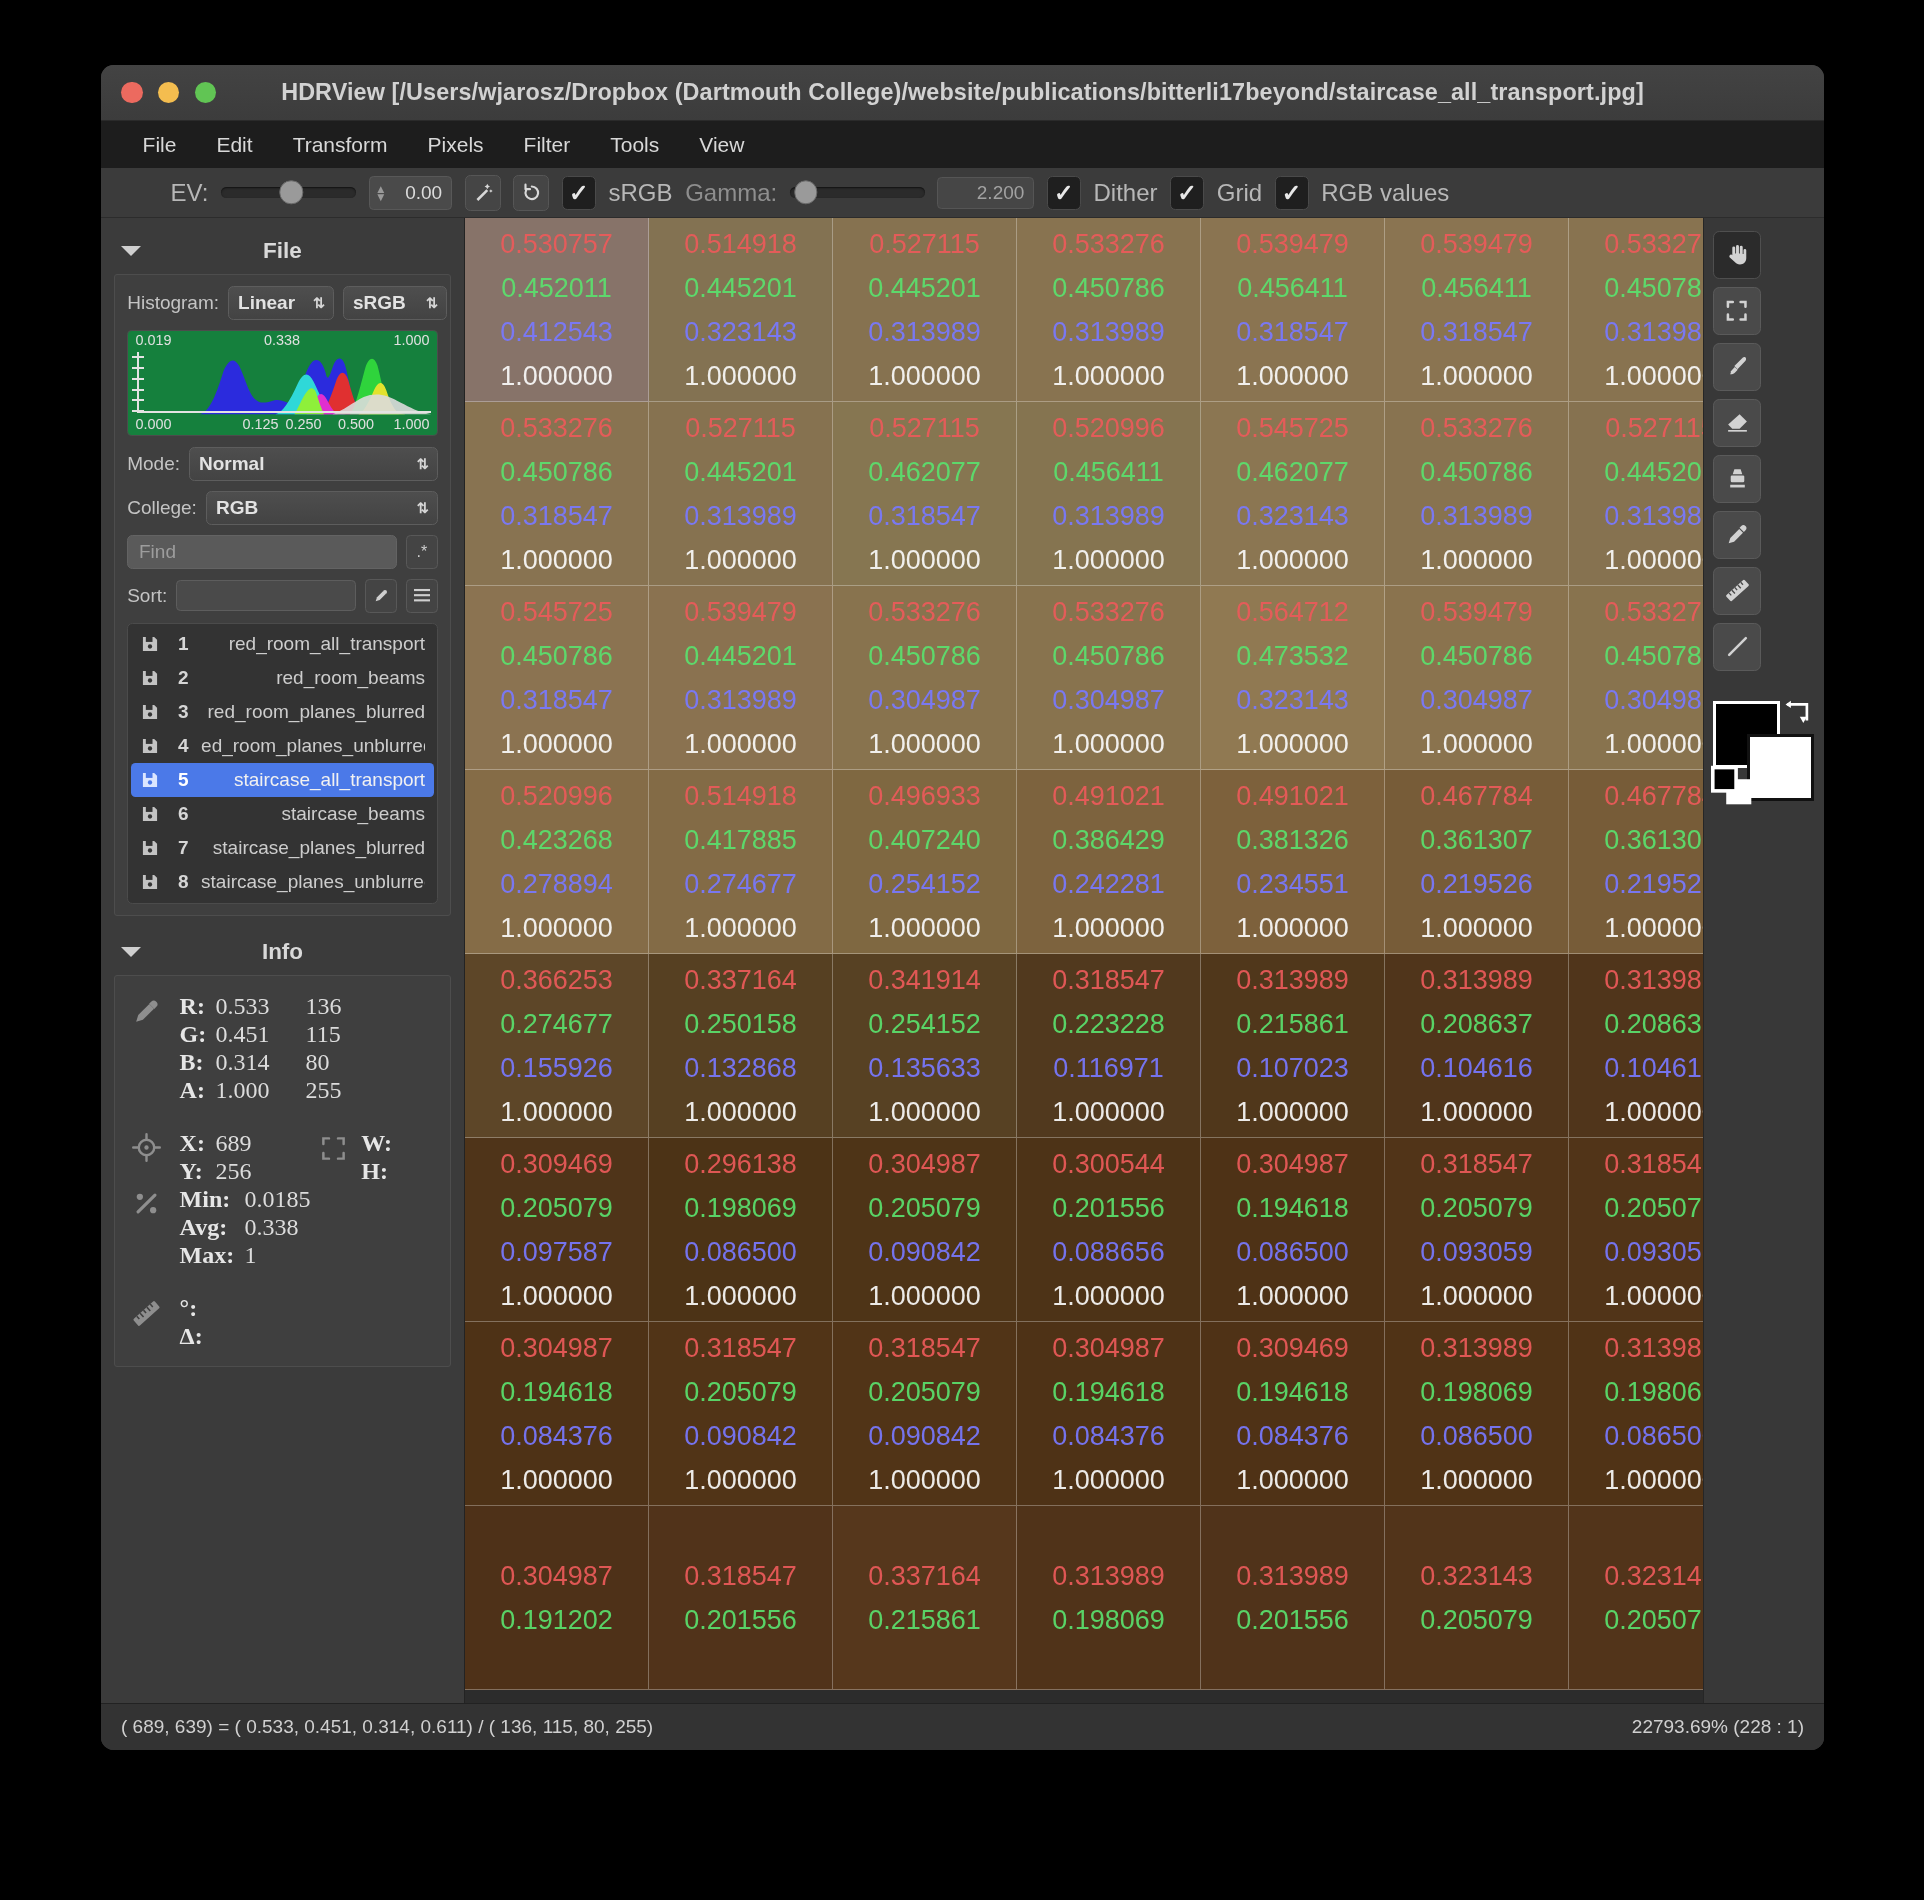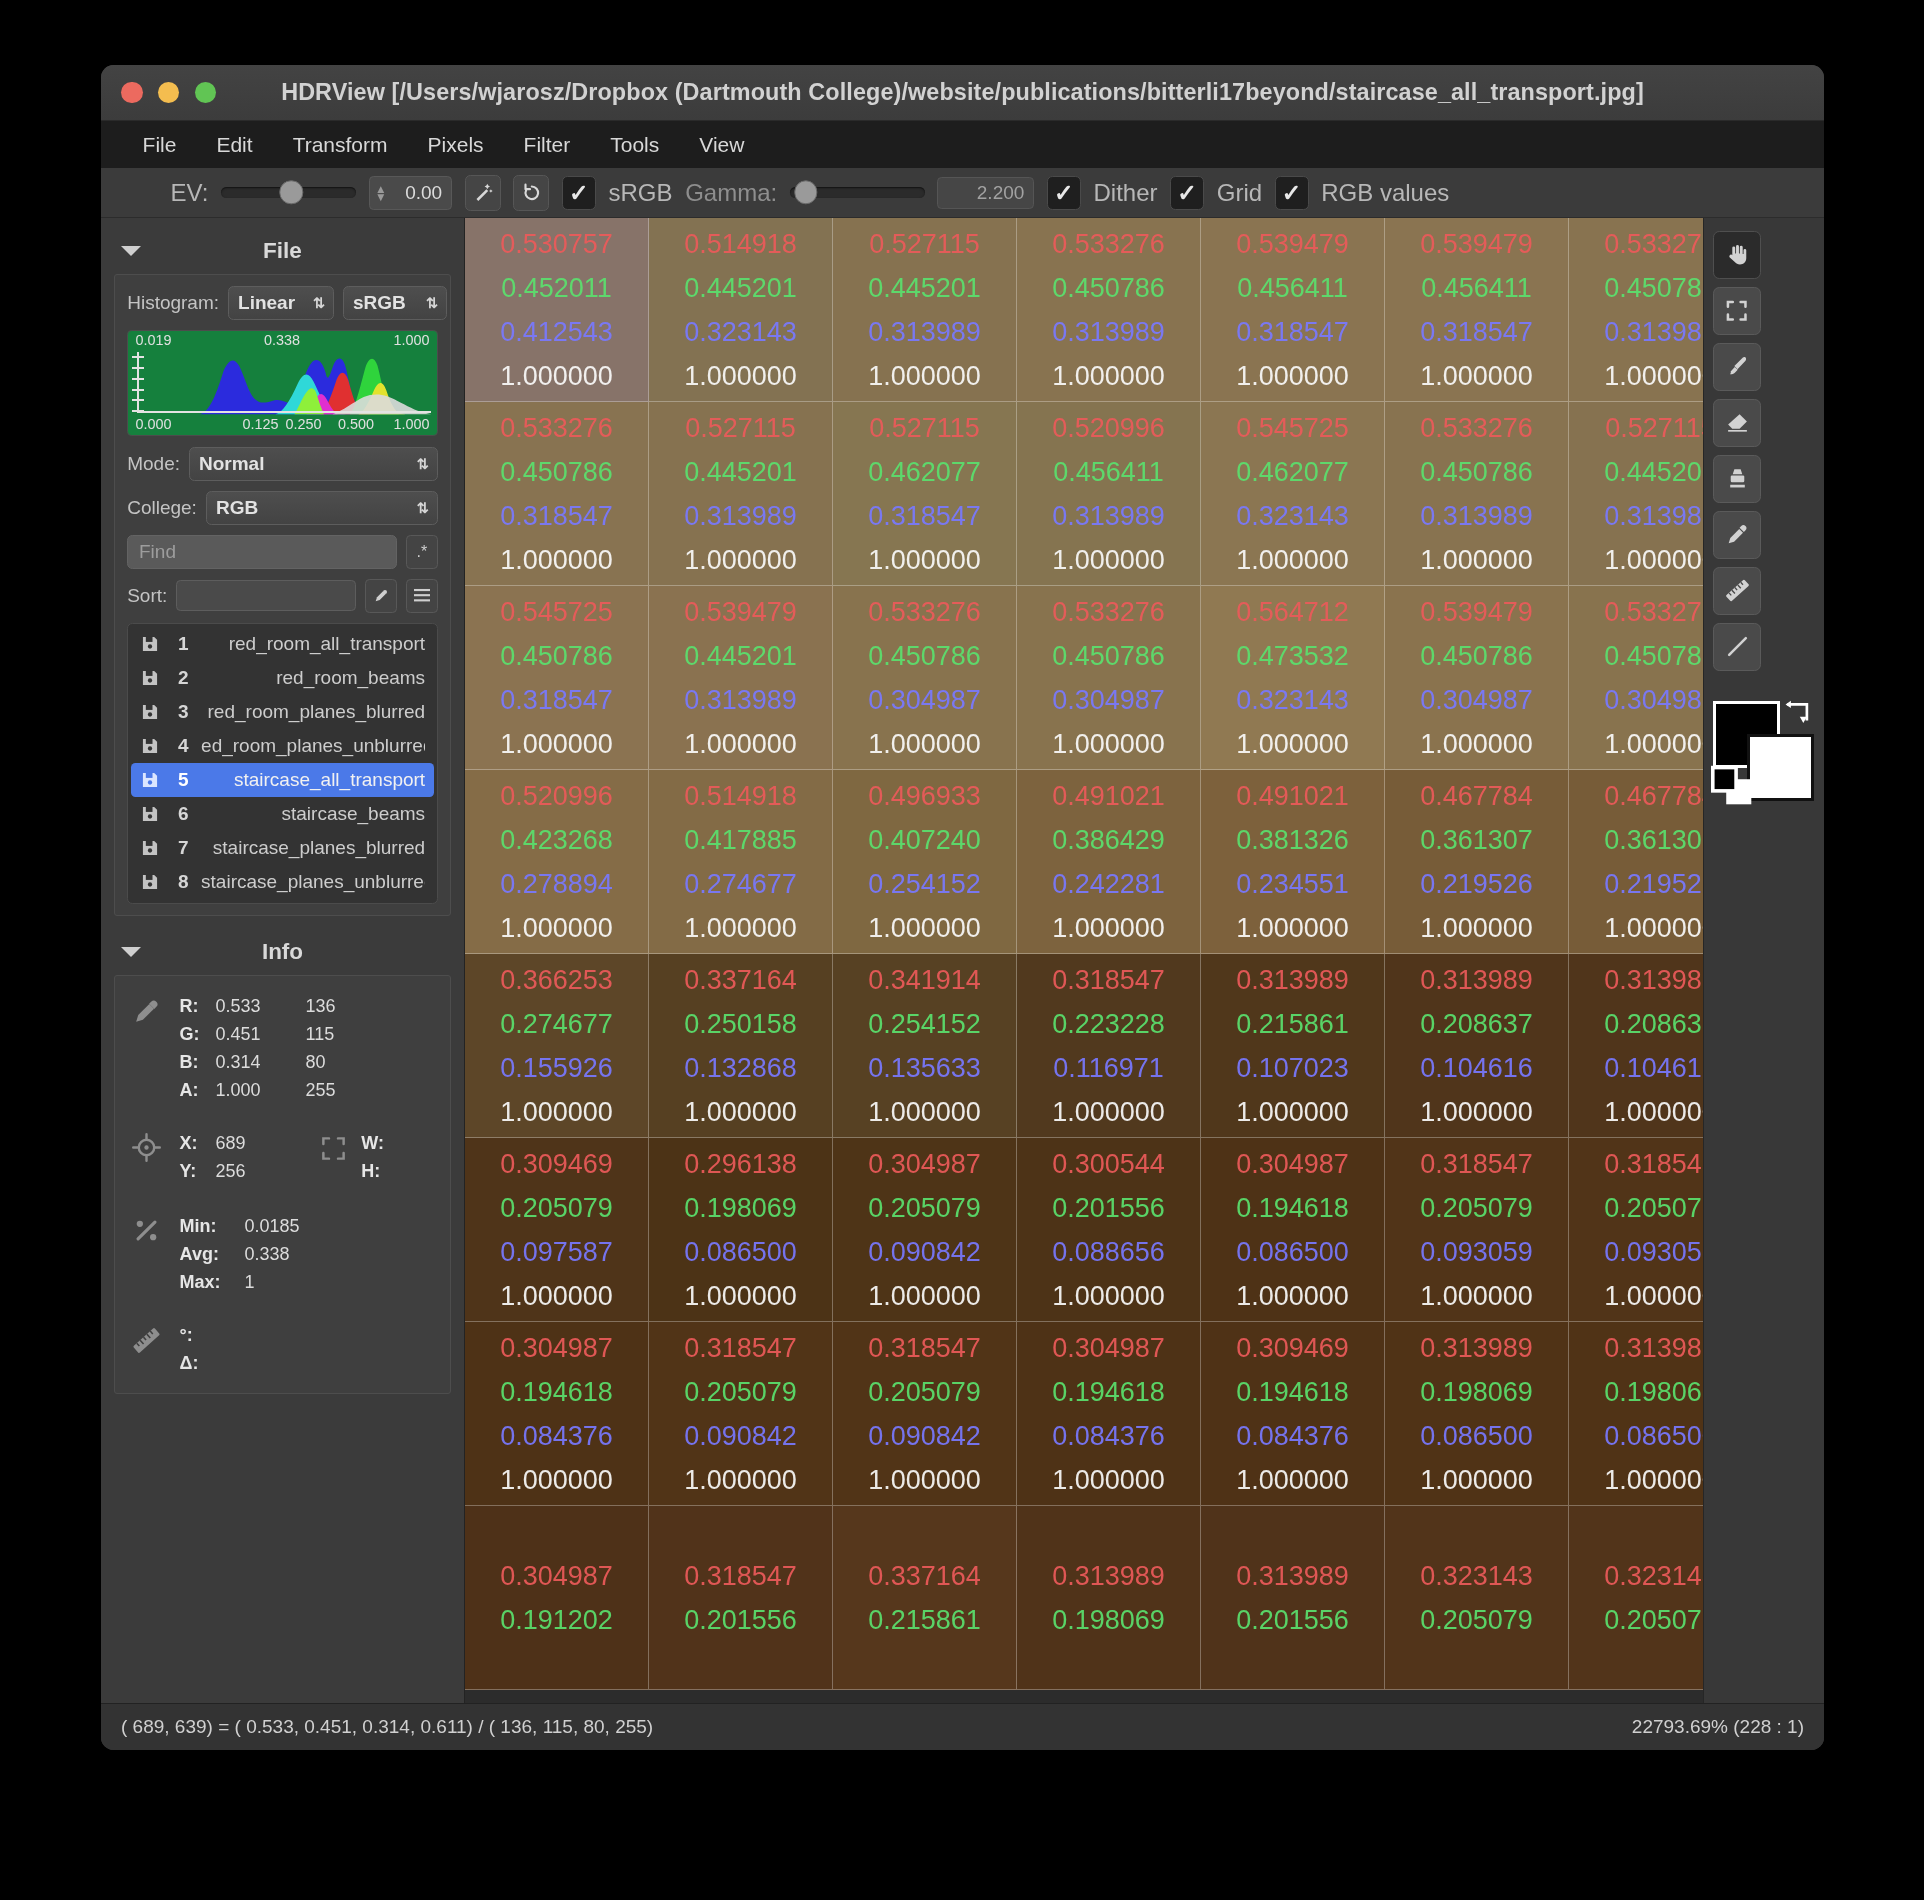--- a/index.html
+++ b/index.html
@@ -192,21 +192,21 @@
   .file-name {
     flex:1; text-align:right; font-size: 19px; color:#cdcdcd;
     white-space: nowrap; overflow:hidden;
   }
   .file-item.selected .file-name { color:#f1f1f1; }
   .disk-icon { width: 20px; height: 20px; flex: none; }
 
   
   .info-grid { display:flex; gap: 14.4px; align-items:flex-start; }
   .info-icon { width:38px; min-width:38px; display:flex; justify-content:center; padding-top:3.6px;}
-  .kv { font-size: 18px; color:#dcdcdc; line-height: 28px; }
+  .kv { font-size: 24px; color:#dcdcdc; line-height: 28px; font-family: Liberation Serif, serif; }
   .kv b { color:#e6e6e6; display:inline-block; width: 36px; }
   .kv .v2 { display:inline-block; width: 90px; }
   .kvk { font-weight:bold; }
 
   
   #image-area {
     flex: 1; position: relative; overflow: hidden;
     background: #2c2c2c;
   }
   #pixelgrid {
@@ -531,21 +531,21 @@
             <svg width="27" height="27" viewBox="0 0 24 24">
                 <path d="M3 8V3h5M21 8V3h-5M3 16v5h5M21 16v5h-5" fill="none" stroke="#8e8e8e" stroke-width="2.2" stroke-linecap="round"></path>
               </svg>
           </div>
           <div>
             <div class="kv"><b class="kvk">W:</b><span></span></div>
             <div class="kv"><b class="kvk">H:</b><span></span></div>
           </div>
         </div>
 
-        <div class="info-grid" style="margin-top:27px">
+        <div class="info-grid" style="">
           <div class="info-icon">
             <svg width="29" height="29" viewBox="0 0 24 24">
                 <circle cx="6.5" cy="6.5" r="2.6" fill="#8e8e8e"></circle>
                 <circle cx="17.5" cy="17.5" r="2.6" fill="#8e8e8e"></circle>
                 <path d="M19 5L5 19" stroke="#8e8e8e" stroke-width="2.6" stroke-linecap="round"></path>
               </svg>
           </div>
           <div>
             <div class="kv"><b class="kvk" style="width:65px">Min:</b><span>0.0185</span></div>
             <div class="kv"><b class="kvk" style="width:65px">Avg:</b><span>0.338</span></div>

